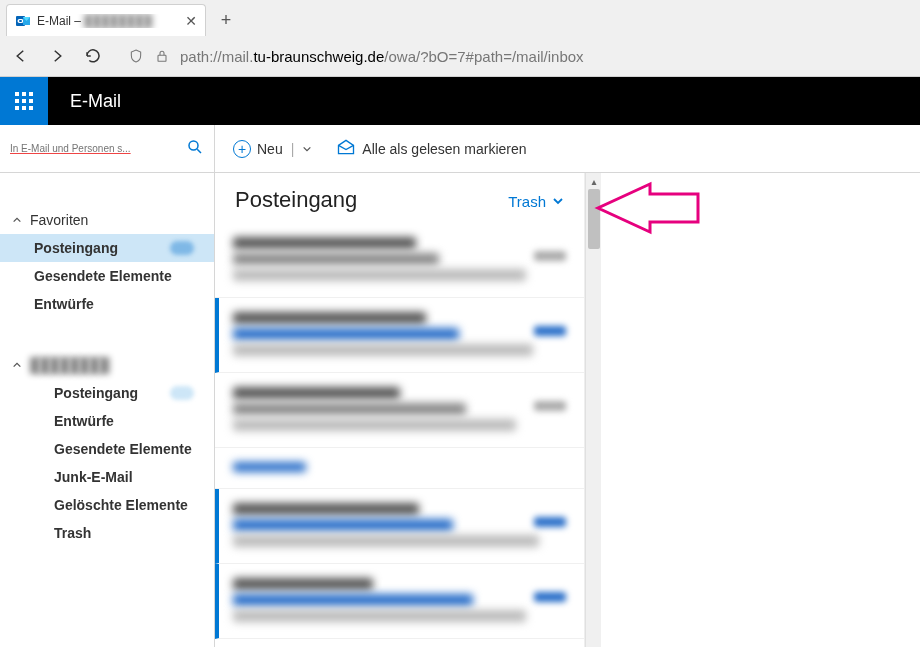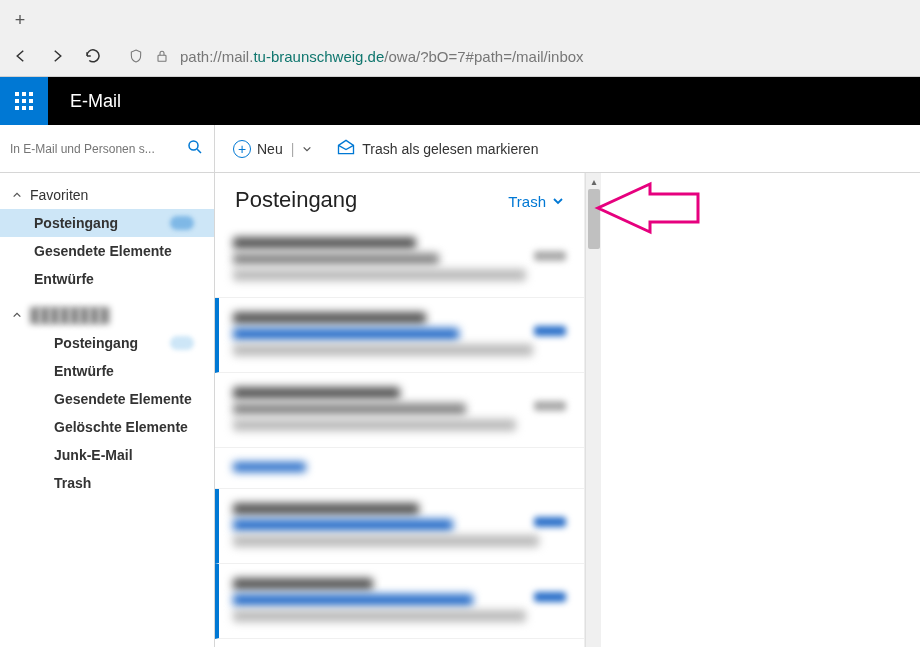--- a/index.html
+++ b/index.html
@@ -14,39 +14,39 @@
   .tab .title { flex: 1; white-space: nowrap; overflow: hidden; text-overflow: ellipsis; }
   .tab .blurred-tail { color: transparent; text-shadow: 0 0 6px #999; }
   .tab .close { font-size: 14px; color: #555; cursor: pointer; }
   .new-tab { width: 28px; height: 28px; display: flex; align-items: center; justify-content: center; color: #555; font-size: 18px; cursor: pointer; }
   .nav-bar { display: flex; align-items: center; height: 40px; padding: 0 10px; gap: 14px; }
   .nav-btn { width: 22px; height: 22px; display: flex; align-items: center; justify-content: center; color: #333; cursor: pointer; }
   .nav-btn svg { width: 18px; height: 18px; stroke: #333; }
   .url-bar { flex: 1; display: flex; align-items: center; gap: 10px; padding: 0 10px; font-size: 15px; color: #777; }
   .url-bar .lock { display: flex; align-items: center; gap: 8px; }
   .url-bar svg { width: 16px; height: 16px; }
-  .url-text .host { color: #0f766e; }
+  .url-text .host { color: #000000; }
 
   
   .app-header { height: 48px; background: #000; color: #fff; display: flex; align-items: center; }
   .waffle { width: 48px; height: 48px; background: #0078d4; display: flex; align-items: center; justify-content: center; cursor: pointer; }
   .waffle-grid { display: grid; grid-template-columns: repeat(3, 4px); grid-template-rows: repeat(3, 4px); gap: 3px; }
   .waffle-grid span { background: #fff; width: 4px; height: 4px; }
   .app-title { font-size: 18px; font-weight: 400; margin-left: 22px; }
 
   
   .main { display: flex; height: calc(647px - 36px - 40px - 48px); }
   .sidebar { width: 215px; border-right: 1px solid #d6d6d6; display: flex; flex-direction: column; }
   .search-row { display: flex; align-items: center; height: 48px; border-bottom: 1px solid #d6d6d6; padding: 0 10px; }
-  .search-input { flex: 1; border: none; outline: none; font-size: 12px; color: #000000; background: transparent; }
+  .search-input { flex: 1; border: none; outline: none; font-size: 10px; color: #ef4444; background: transparent; text-decoration: underline; }
   .search-icon { color: #0078d4; cursor: pointer; }
   .search-icon svg { width: 18px; height: 18px; }
 
   .folder-section { padding-top: 8px; }
-  .section-header { display: flex; align-items: center; gap: 8px; padding: 6px 12px; font-size: 14px; color: #333; cursor: pointer; }
+  .section-header { display: flex; align-items: center; gap: 8px; padding: 6px 12px; font-size: 14px; color: #333; cursor: pointer; margin-top: 25px; }
   .section-header .blurred { color: transparent; text-shadow: 0 0 6px #888; }
   .chevron { display: inline-flex; }
   .chevron svg { width: 10px; height: 10px; }
   .folder-item { display: flex; align-items: center; padding: 6px 12px 6px 34px; font-size: 14px; color: #333; cursor: pointer; gap: 8px; font-weight: bold; }
   .folder-item.sub { padding-left: 54px; }
   .folder-item.active { background: #cde6f7; font-weight: 600; }
   .folder-item .badge { width: 24px; height: 14px; border-radius: 7px; background: #cde6f7; filter: blur(2px); margin-left: auto; margin-right: 8px; }
   .folder-item.active .badge { background: #7fb8e6; }
 
   
@@ -85,20 +85,36 @@
 
   
   .arrow-annot { position: absolute; top: 180px; left: 590px; pointer-events: none; }
   .arrow-annot svg { width: 110px; height: 56px; }
 </style>
 </head>
 <body>
 
 <div class="browser-chrome">
   <div class="tab-strip">
+    <div class="tab">
+      <span class="fav">
+        <svg viewBox="0 0 32 32">
+            <rect x="2" y="6" width="18" height="20" rx="2" fill="#0364b8"></rect>
+            <rect x="5" y="12" width="12" height="8" rx="4" fill="#fff"></rect>
+            <rect x="8" y="14" width="6" height="4" rx="2" fill="#0364b8"></rect>
+            <rect x="16" y="8" width="14" height="16" fill="#28a8ea"></rect>
+            <path d="M16 8 L30 8 L23 16 Z" fill="#50d9ff"></path>
+          </svg>
+      </span>
+      <span class="title">
+        <span>E-Mail –</span>
+        <span class="blurred-tail">████████</span>
+      </span>
+      <span class="close">✕</span>
+    </div>
     <div class="new-tab">+</div>
   </div>
   <div class="nav-bar">
     <div class="nav-btn">
       <svg viewBox="0 0 24 24" fill="none" stroke-width="2">
           <path d="M15 5 L7 12 L15 19"></path>
         </svg>
     </div>
     <div class="nav-btn">
       <svg viewBox="0 0 24 24" fill="none" stroke-width="2">
@@ -193,24 +209,24 @@
         <span>Posteingang</span>
         <span class="badge"></span>
       </div>
       <div class="folder-item sub">
         <span>Entwürfe</span>
       </div>
       <div class="folder-item sub">
         <span>Gesendete Elemente</span>
       </div>
       <div class="folder-item sub">
+        <span>Junk-E-Mail</span>
+      </div>
+      <div class="folder-item sub">
         <span>Gelöschte Elemente</span>
-      </div>
-      <div class="folder-item sub">
-        <span>Junk-E-Mail</span>
       </div>
       <div class="folder-item sub">
         <span>Trash</span>
       </div>
     </div>
   </div>
 
   <div class="content">
     <div class="toolbar">
       <div class="tb-btn">
@@ -223,21 +239,21 @@
             </svg>
         </span>
       </div>
       <div class="tb-btn">
         <span class="mail-open">
           <svg viewBox="0 0 24 24" fill="none" stroke="#0078d4" stroke-width="1.6">
               <path d="M3 10 L12 4 L21 10 V20 H3 Z"></path>
               <path d="M3 10 L12 15 L21 10"></path>
             </svg>
         </span>
-        <span>Trash als gelesen markieren</span>
+        <span>Alle als gelesen markieren</span>
       </div>
     </div>
 
     <div class="list-wrap">
       <div class="list-col">
         <div class="list-header">
           <h2>Posteingang</h2>
           <div class="filter-btn">
             <span>Trash</span>
             <span class="caret">

